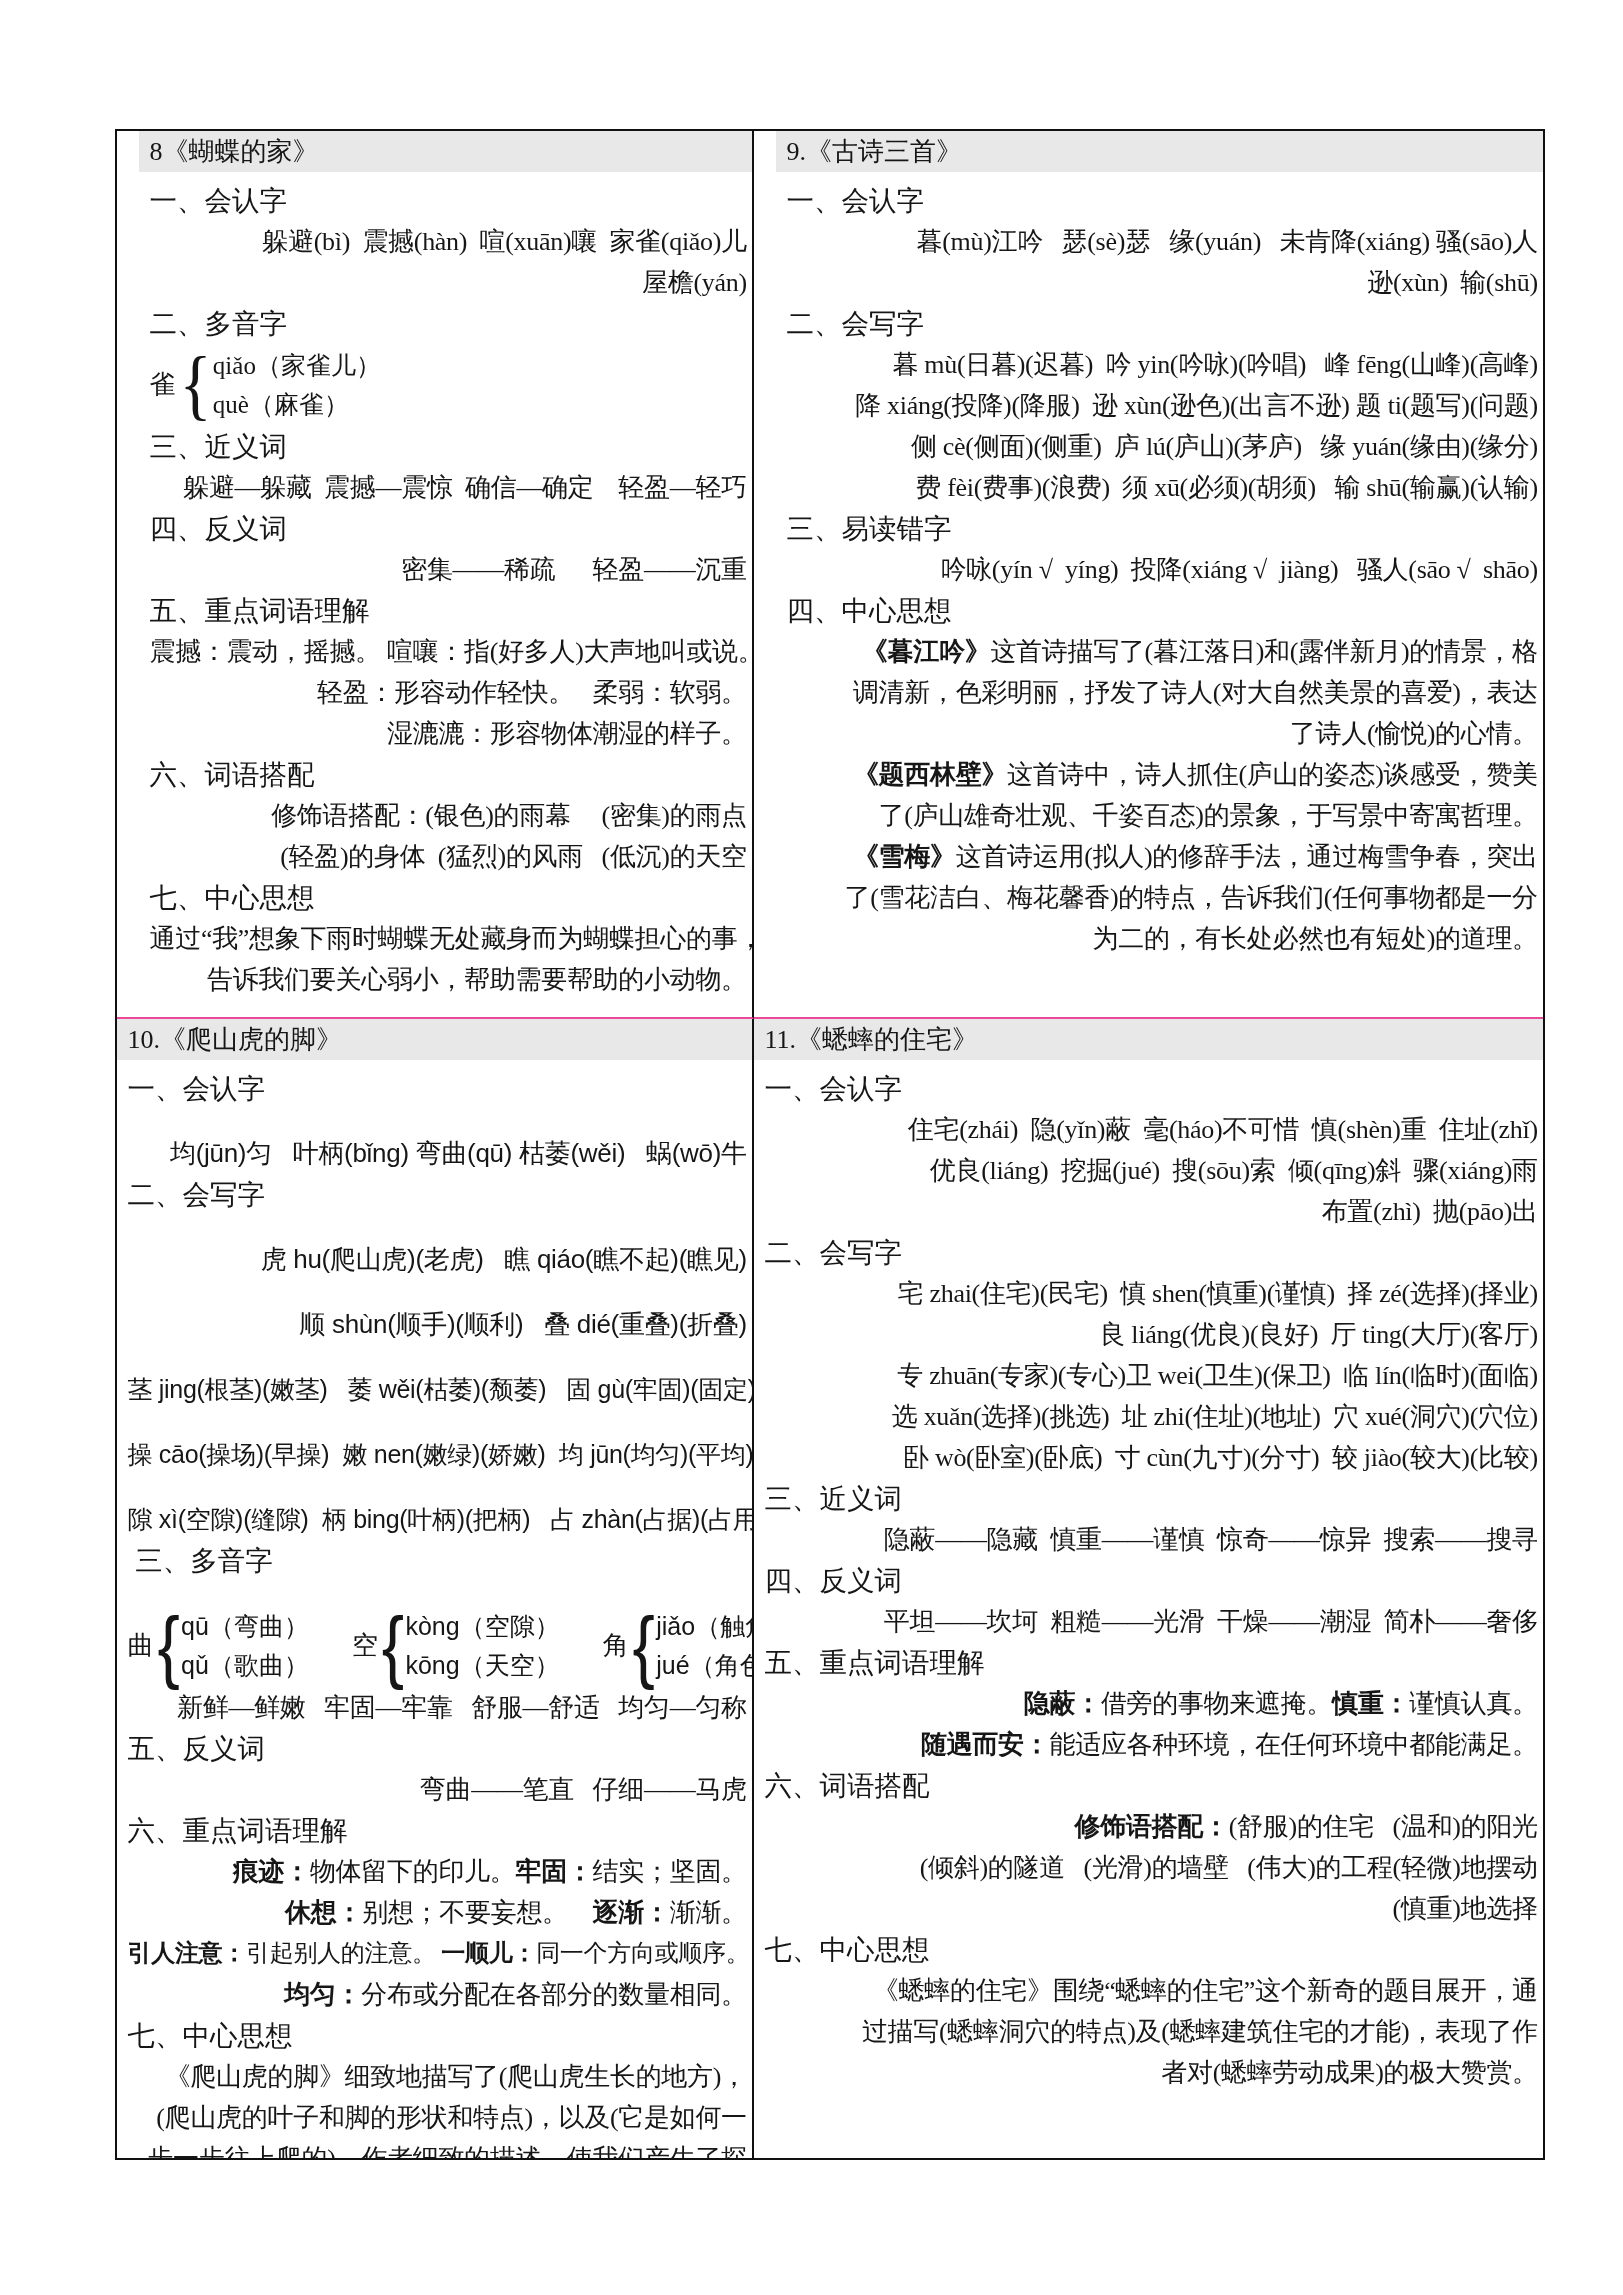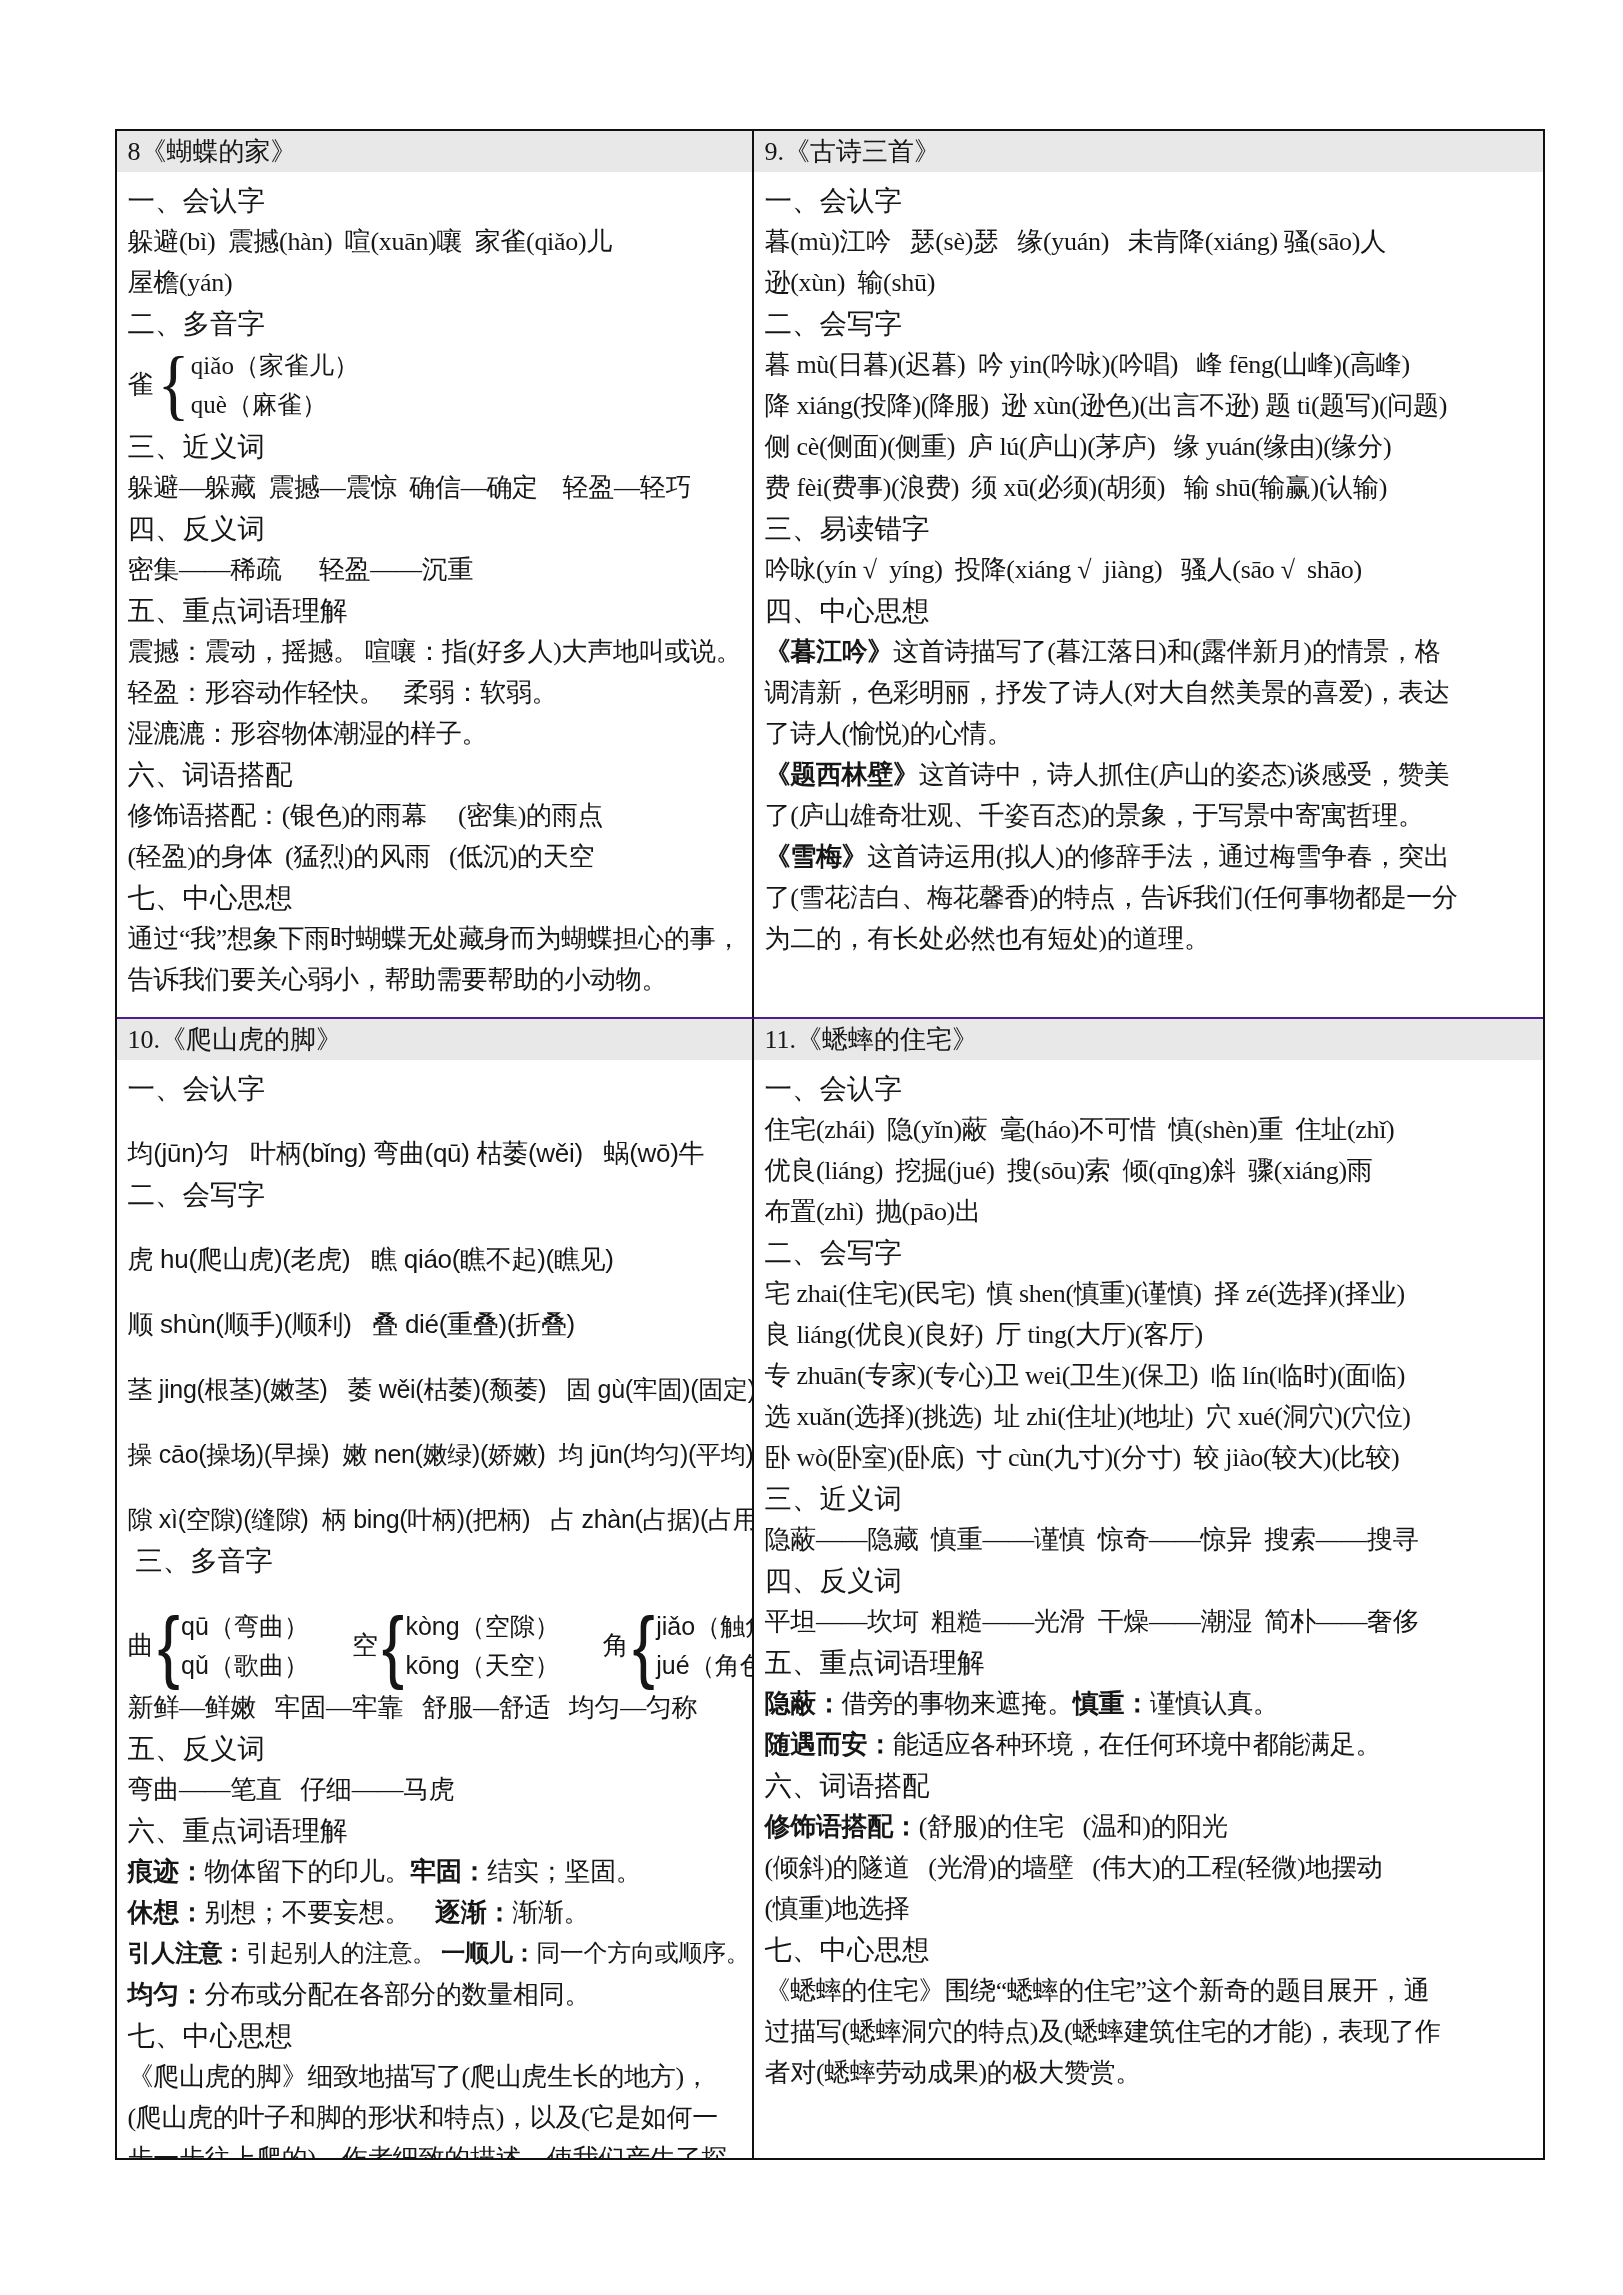--- a/index.html
+++ b/index.html
@@ -9,31 +9,31 @@
     -webkit-font-smoothing:antialiased;
   }
   .lesson-table{
     position:absolute;left:115px;top:129px;width:1430px;height:2031px;
     box-sizing:border-box;border:2.6px solid #101010;
     display:grid;grid-template-columns:637px 1fr;grid-template-rows:888px 1fr;
     background:#ffffff;
   }
   .cell{box-sizing:border-box;overflow:hidden;}
   .cell:nth-child(1),.cell:nth-child(3){border-right:2px solid #101010;}
-  .cell:nth-child(1),.cell:nth-child(2){border-bottom:2px solid #4c1d95;}
+  .cell:nth-child(1),.cell:nth-child(2){border-bottom:2px solid #ec4899;padding-left:22px;}
   .cell-title{
     height:41px;background:#e8e8e8;display:flex;align-items:center;
     padding:0 10.5px;font-size:26px;white-space:pre;
   }
   .cell-body{padding:7.9px 5.2px 0 10.5px;}
   .heading{
     font-family:"Liberation Sans","DejaVu Sans",sans-serif;
     font-weight:400;font-size:27.5px;line-height:41px;white-space:pre;
   }
-  .line{font-size:26px;line-height:41px;white-space:pre;letter-spacing:-0.3px;}
+  .line{font-size:26px;line-height:41px;white-space:pre;letter-spacing:-0.3px;text-align:right;}
   .sans{font-family:"Liberation Sans","DejaVu Sans",sans-serif;margin-top:24px;}
   .b{font-weight:700;}
   .brace-row{display:flex;align-items:center;gap:43px;height:82px;}
   .bgroup{display:flex;align-items:center;}
   .bchar{font-size:26px;}
   .bmark{
     font-size:67px;font-weight:300;line-height:1;
     transform:scaleY(1.18);margin:0 1.3px 0 3.9px;
   }
   .bopts{display:flex;flex-direction:column;justify-content:space-between;}

